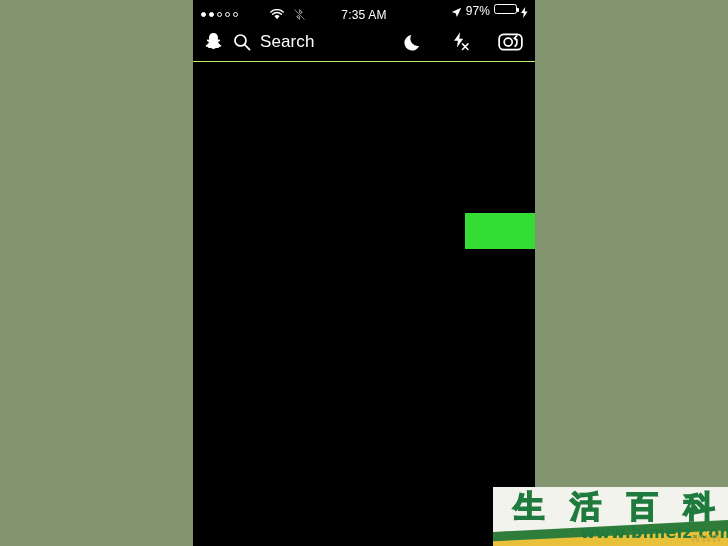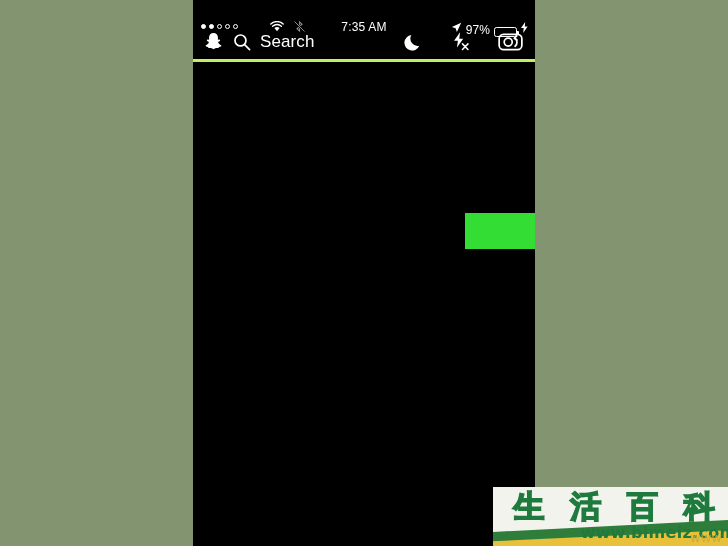--- a/index.html
+++ b/index.html
@@ -20,21 +20,21 @@
     position:absolute;
     left:193px; top:0;
     width:342px; height:546px;
     background:#000000;
     overflow:hidden;
   }
 
   
   #statusbar {
     position:absolute;
-    left:0; top:16px;
+    left:0; top:4px;
     width:342px; height:21px;
     color:#ffffff;
   }
   .sb-left {
     position:absolute; left:8px; top:0;
     height:21px; display:flex; align-items:center; gap:6px;
   }
   .dots { display:flex; align-items:center; gap:3px; }
   .dot {
     width:5px; height:5px; border-radius:50%;
@@ -46,41 +46,41 @@
 
   .sb-time {
     position:absolute; left:0; top:0;
     width:342px; height:21px;
     display:flex; align-items:center; justify-content:center;
     font-size:12px; letter-spacing:.2px;
     font-family:"Liberation Sans", sans-serif;
   }
   .sb-right {
     position:absolute; right:7px; top:0;
-    height:21px; display:flex; align-items:flex-end; gap:4px;
+    height:21px; display:flex; align-items:flex-start; gap:4px;
   }
   .sb-pct { font-size:12px; letter-spacing:.1px; }
   .batt {
     position:relative;
     width:23px; height:10px;
     border:1px solid #ffffff; border-radius:2.5px;
     padding:1px;
   }
   .batt::after {
     content:""; position:absolute; right:-3px; top:3px;
     width:2px; height:4px; background:#ffffff; border-radius:0 1px 1px 0;
   }
   .batt-fill { height:100%; background:#3ac23a; border-radius:1px; }
 
   
   #appbar {
     position:absolute;
     left:0; top:21px;
     width:342px; height:41px;
-    border-bottom:3px solid #bef264;
+    border-bottom:1px solid #bef264;
   }
   .ab-left {
     position:absolute; left:10px; top:0;
     height:41px; display:flex; align-items:center; gap:9px;
   }
   .ab-right {
     position:absolute; right:12px; top:0;
     height:41px; display:flex; align-items:center; gap:26px;
   }
   .search-label {

